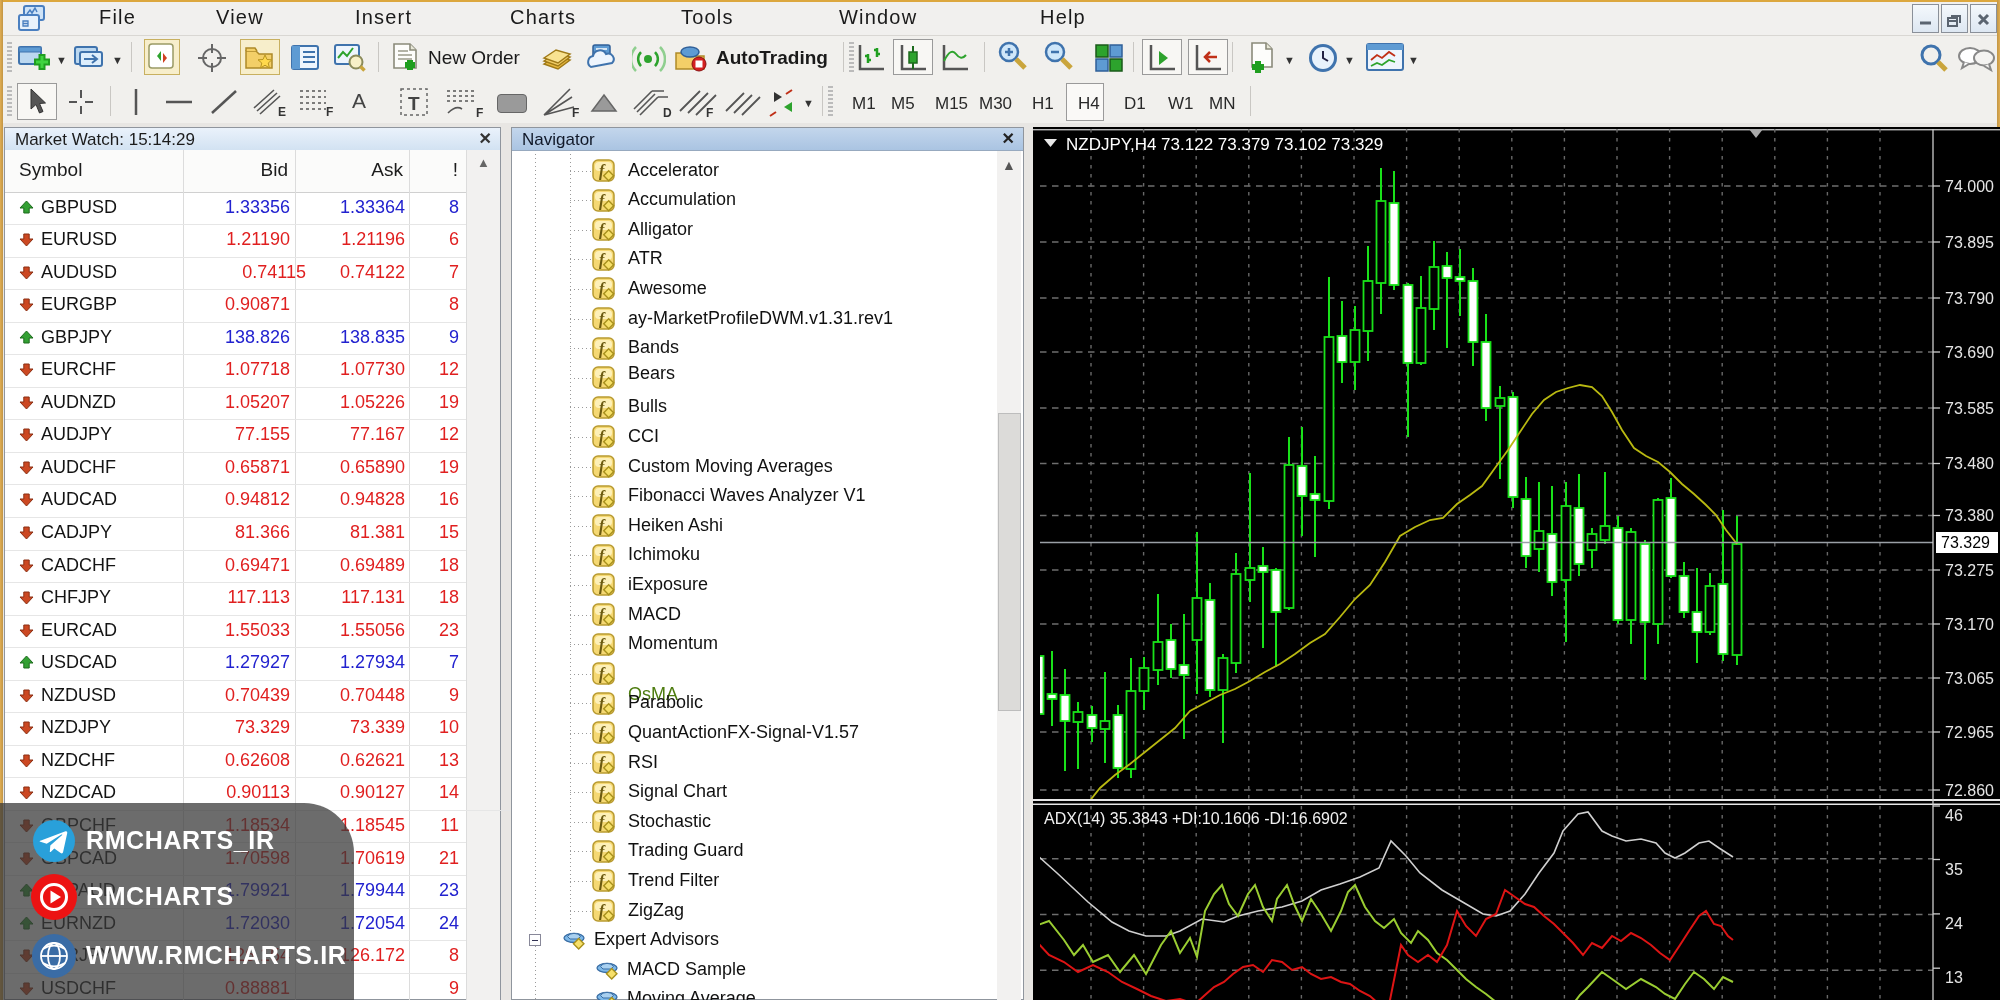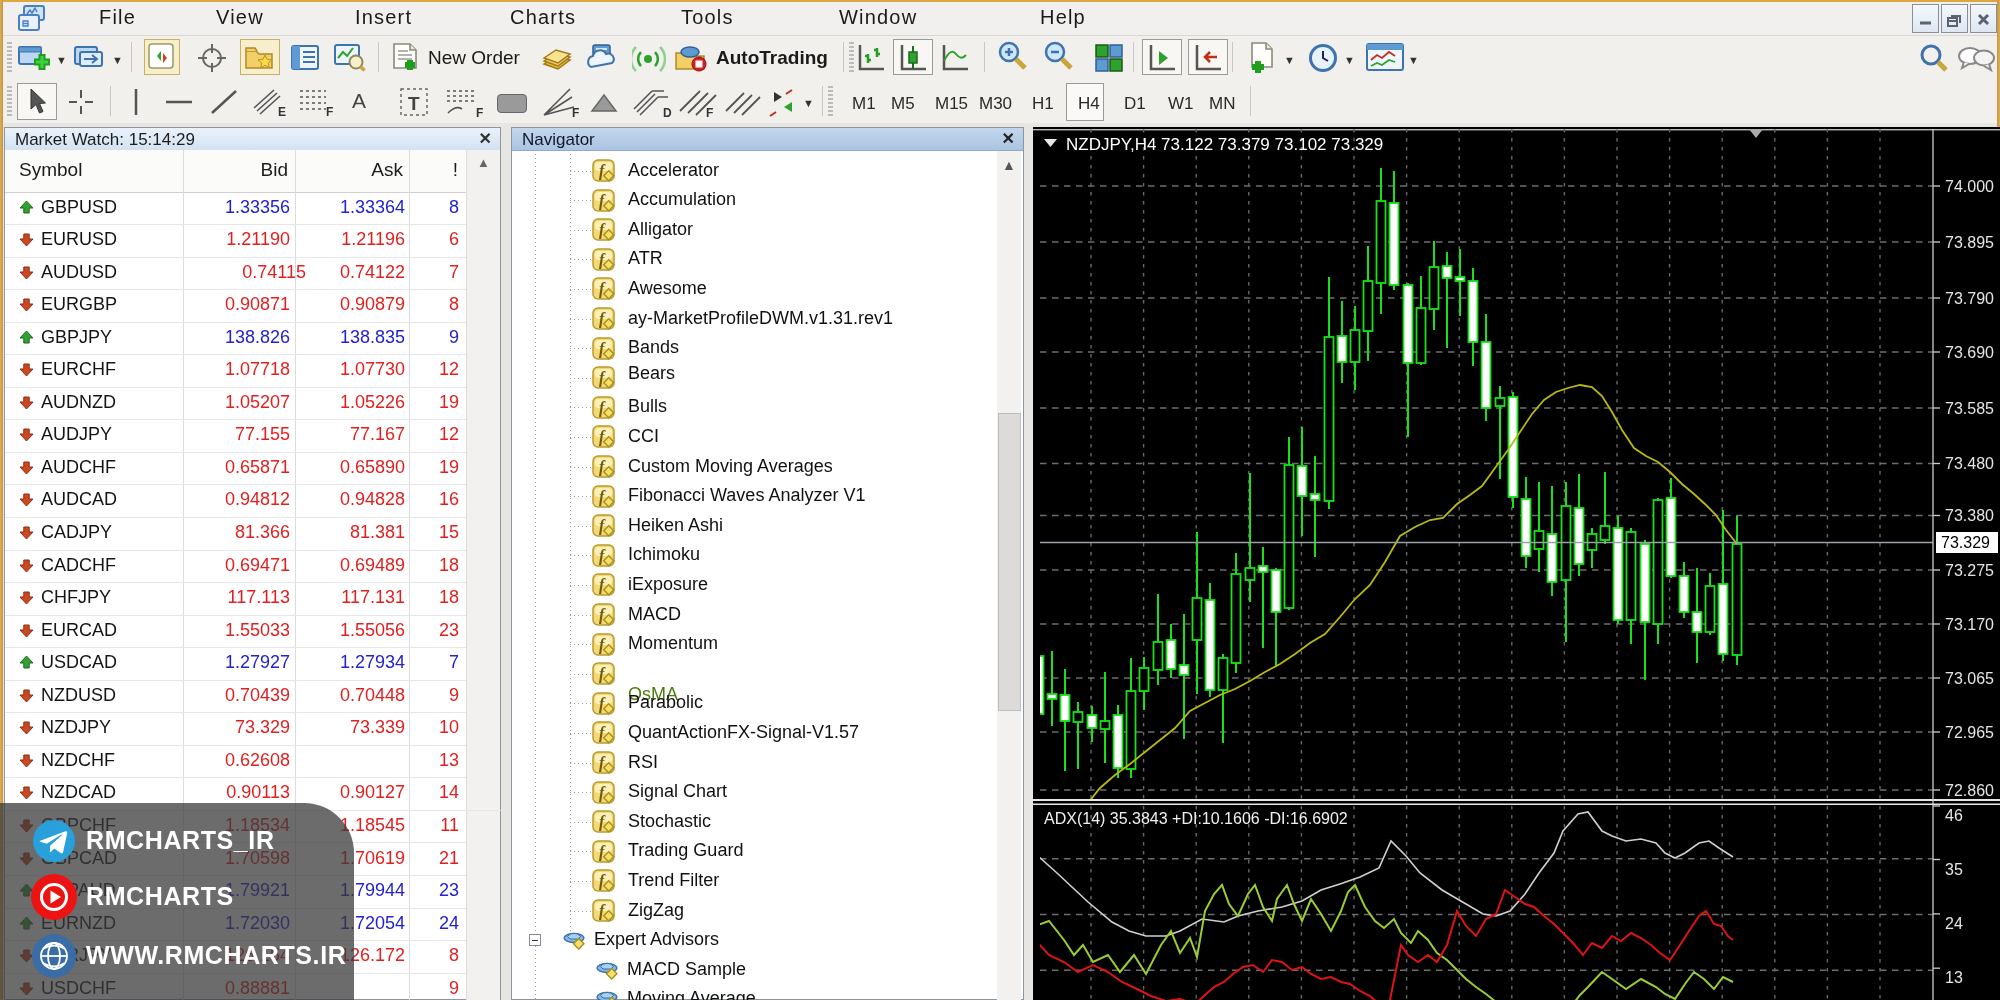--- a/index.html
+++ b/index.html
@@ -303,21 +303,20 @@
 <span style="position:absolute;left:16px;top:4px;width:285px;text-align:right;font-size:18px;color:#e01f1f">0.74115</span>
 <span style="position:absolute;left:0px;top:4px;width:400px;text-align:right;font-size:18px;color:#e01f1f">0.74122</span>
 <span style="position:absolute;left:0px;top:4px;width:454px;text-align:right;font-size:18px;color:#e01f1f">7</span>
 </div>
 <div style="position:absolute;left:0;top:162.1px;width:461px;height:31.5px;border-bottom:1px solid #e6e6e6">
 <span style="position:absolute;left:14px;top:7px;width:15px;height:15px"><svg width="15" height="15" viewBox="0 0 15 15">
             <path d="M7.5 14 L1 7 L4.8 7 L4.8 2 L10.2 2 L10.2 7 L14 7 Z" fill="#cc4822" stroke="#8a2f12" stroke-width="1"></path>
           </svg></span>
 <span style="position:absolute;left:36px;top:4px;font-size:18px;color:#141414">EURGBP</span>
 <span style="position:absolute;left:0px;top:4px;width:285px;text-align:right;font-size:18px;color:#e01f1f">0.90871</span>
-<span style="position:absolute;left:0px;top:4px;width:400px;text-align:right;font-size:18px;color:#e01f1f">0.90879</span>
 <span style="position:absolute;left:0px;top:4px;width:454px;text-align:right;font-size:18px;color:#e01f1f">8</span>
 </div>
 <div style="position:absolute;left:0;top:194.7px;width:461px;height:31.5px;border-bottom:1px solid #e6e6e6">
 <span style="position:absolute;left:14px;top:7px;width:15px;height:15px"><svg width="15" height="15" viewBox="0 0 15 15">
             <path d="M7.5 1 L14 8 L10.2 8 L10.2 13 L4.8 13 L4.8 8 L1 8 Z" fill="#33a033" stroke="#1d6b1d" stroke-width="1"></path>
           </svg></span>
 <span style="position:absolute;left:36px;top:4px;font-size:18px;color:#141414">GBPJPY</span>
 <span style="position:absolute;left:0px;top:4px;width:285px;text-align:right;font-size:18px;color:#2222cf">138.826</span>
 <span style="position:absolute;left:0px;top:4px;width:400px;text-align:right;font-size:18px;color:#2222cf">138.835</span>
 <span style="position:absolute;left:0px;top:4px;width:454px;text-align:right;font-size:18px;color:#2222cf">9</span>
@@ -429,20 +428,21 @@
 <span style="position:absolute;left:0px;top:4px;width:285px;text-align:right;font-size:18px;color:#e01f1f">73.329</span>
 <span style="position:absolute;left:0px;top:4px;width:400px;text-align:right;font-size:18px;color:#e01f1f">73.339</span>
 <span style="position:absolute;left:0px;top:4px;width:454px;text-align:right;font-size:18px;color:#e01f1f">10</span>
 </div>
 <div style="position:absolute;left:0;top:617.8px;width:461px;height:31.5px;border-bottom:1px solid #e6e6e6">
 <span style="position:absolute;left:14px;top:7px;width:15px;height:15px"><svg width="15" height="15" viewBox="0 0 15 15">
             <path d="M7.5 14 L1 7 L4.8 7 L4.8 2 L10.2 2 L10.2 7 L14 7 Z" fill="#cc4822" stroke="#8a2f12" stroke-width="1"></path>
           </svg></span>
 <span style="position:absolute;left:36px;top:4px;font-size:18px;color:#141414">NZDCHF</span>
 <span style="position:absolute;left:0px;top:4px;width:285px;text-align:right;font-size:18px;color:#e01f1f">0.62608</span>
+<span style="position:absolute;left:0px;top:4px;width:400px;text-align:right;font-size:18px;color:#e01f1f">0.62621</span>
 <span style="position:absolute;left:0px;top:4px;width:454px;text-align:right;font-size:18px;color:#e01f1f">13</span>
 </div>
 <div style="position:absolute;left:0;top:650.4px;width:543px;height:31.5px;border-bottom:1px solid #e6e6e6">
 <span style="position:absolute;left:14px;top:7px;width:15px;height:15px"><svg width="15" height="15" viewBox="0 0 15 15">
             <path d="M7.5 14 L1 7 L4.8 7 L4.8 2 L10.2 2 L10.2 7 L14 7 Z" fill="#cc4822" stroke="#8a2f12" stroke-width="1"></path>
           </svg></span>
 <span style="position:absolute;left:36px;top:4px;font-size:18px;color:#141414">NZDCAD</span>
 <span style="position:absolute;left:0px;top:4px;width:285px;text-align:right;font-size:18px;color:#e01f1f">0.90113</span>
 <span style="position:absolute;left:0px;top:4px;width:400px;text-align:right;font-size:18px;color:#e01f1f">0.90127</span>
 <span style="position:absolute;left:0px;top:4px;width:454px;text-align:right;font-size:18px;color:#e01f1f">14</span>

